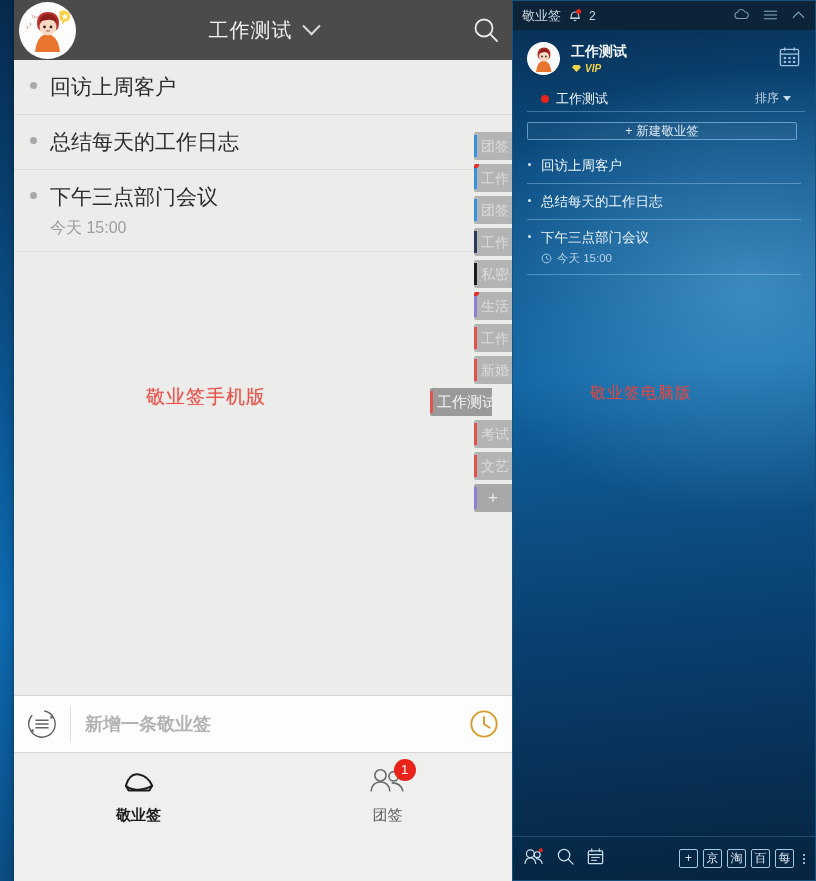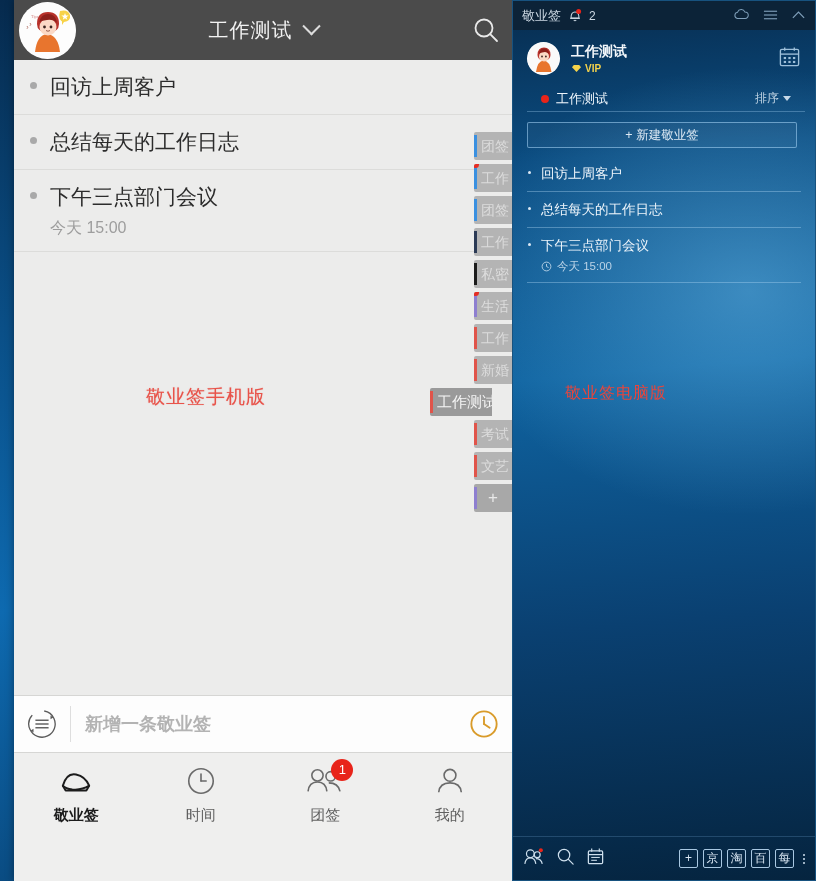--- a/index.html
+++ b/index.html
@@ -143,55 +143,55 @@
   .da-title { color: #cdd9e4; font-size: 13px; }
   .da-bell { position: relative; width: 14px; height: 15px; }
   .da-bell-count { color: #cdd9e4; font-size: 12px; }
   .da-winctl { margin-left: auto; display: flex; align-items: center; gap: 13px; }
 
   .da-profile {
     height: 56px; display: flex; align-items: center; padding: 0 14px; gap: 11px; flex: none;
   }
   .da-avatar { width: 33px; height: 33px; border-radius: 50%; overflow: hidden; background: #fff; flex: none; }
   .da-name { color: #f2f6fa; font-size: 14px; font-weight: bold; }
-  .da-vip { display: flex; align-items: center; gap: 3px; margin-top: 2px; }
+  .da-vip { display: flex; align-items: center; gap: 3px; margin-top: 2px; font-style: italic; }
   .da-vip-text { color: #f5d34b; font-size: 10px; font-weight: bold; }
   .da-cal { margin-left: auto; }
 
   .da-cat {
     height: 26px; display: flex; align-items: center; padding: 0 14px; gap: 7px; flex: none;
     border-bottom: 1px solid rgba(160,205,240,0.35);
     margin: 0 10px 0 14px;
   }
   .da-cat-dot { width: 8px; height: 8px; border-radius: 50%; background: #e8241a; flex: none; }
   .da-cat-name { color: #eef5fb; font-size: 13px; }
   .da-sort { margin-left: auto; color: #c6d9e8; font-size: 12px; display: flex; align-items: center; gap: 4px; text-align: center; }
   .da-sort-chev { width: 0; height: 0; border-left: 4px solid transparent; border-right: 4px solid transparent; border-top: 5px solid #c6d9e8; }
 
   .da-newbtn {
-    margin: 10px 18px 6px 14px; height: 26px; flex: none;
+    margin: 10px 18px 6px 14px; height: 18px; flex: none;
     border: 1px solid rgba(170,215,250,0.55); border-radius: 2px;
     color: #dde9f4; font-size: 12.5px; display: flex; align-items: center; justify-content: center;
     background: rgba(255,255,255,0.04);
   }
 
   .da-list { flex: 1; padding: 2px 14px 0 14px; overflow: hidden; }
   .da-note {
     position: relative; padding: 8px 2px 8px 14px;
     border-bottom: 1px solid rgba(175,215,245,0.38);
   }
   .da-note::before {
     content: ""; position: absolute; left: 1px; top: 15px;
     width: 3px; height: 3px; border-radius: 50%; background: #dce9f5;
   }
   .da-note-text { color: #eef5fb; font-size: 13.5px; line-height: 19px; }
   .da-note-sub { display: flex; align-items: center; gap: 5px; margin-top: 4px; color: #b9d2e6; font-size: 11.5px; }
 
   .watermark-desk {
-    position: absolute; left: 52px; top: 382px;
+    position: absolute; left: 77px; top: 382px;
     color: #e8453c; font-size: 16px; letter-spacing: 1px;
   }
 
   .da-bottom {
     height: 44px; flex: none; display: flex; align-items: center;
     padding: 0 10px; gap: 11px; border-top: 1px solid rgba(120,170,215,0.25);
   }
   .da-bottom-right { margin-left: auto; display: flex; align-items: center; gap: 5px; }
   .sqbtn {
     width: 19px; height: 19px; border: 1px solid #a9c8e2; border-radius: 2px;
@@ -338,43 +338,28 @@
 
     <div class="phone-nav">
       <div class="nav-item active">
         <svg viewBox="0 0 40 34" width="40" height="32">
           <path d="M6 22 Q10 8 20 10 Q30 12 34 22 Q26 27 16 26 Q9 25 6 22Z" fill="none" stroke="#1c1c1c" stroke-width="2.1" stroke-linejoin="round"></path>
           <path d="M6 22 L9 27 L31 27 L34 22" fill="none" stroke="#1c1c1c" stroke-width="2.1" stroke-linejoin="round"></path>
         </svg>
         <span class="nav-label">敬业签</span>
       </div>
       <div class="nav-item">
-        <svg viewBox="0 0 34 34" width="32" height="32">
-          <circle cx="17" cy="17" r="13" stroke="#6a6a6a" stroke-width="1.7" fill="none"></circle>
-          <line x1="17" y1="17" x2="17" y2="9.5" stroke="#6a6a6a" stroke-width="1.7" stroke-linecap="round"></line>
-          <line x1="17" y1="17" x2="22.5" y2="17" stroke="#6a6a6a" stroke-width="1.7" stroke-linecap="round"></line>
-        </svg>
-        <span class="nav-label">时间</span>
-      </div>
-      <div class="nav-item">
         <svg viewBox="0 0 44 34" width="42" height="32">
           <circle cx="14" cy="11" r="6" stroke="#6a6a6a" stroke-width="1.7" fill="none"></circle>
           <path d="M4 28 Q5 18 14 18 Q23 18 24 28" stroke="#6a6a6a" stroke-width="1.7" fill="none"></path>
           <circle cx="28" cy="12" r="5" stroke="#6a6a6a" stroke-width="1.7" fill="none"></circle>
           <path d="M26 19 Q36 19 38 28" stroke="#6a6a6a" stroke-width="1.7" fill="none"></path>
         </svg>
         <span class="nav-badge">1</span>
         <span class="nav-label">团签</span>
-      </div>
-      <div class="nav-item">
-        <svg viewBox="0 0 34 34" width="32" height="32">
-          <circle cx="17" cy="11" r="6.3" stroke="#6a6a6a" stroke-width="1.7" fill="none"></circle>
-          <path d="M5 29 Q6 19 17 19 Q28 19 29 29" stroke="#6a6a6a" stroke-width="1.7" fill="none"></path>
-        </svg>
-        <span class="nav-label">我的</span>
       </div>
     </div>
   </div>
 
   <div class="deskapp">
 
     <div class="da-titlebar">
       <span class="da-title">敬业签</span>
       <span class="da-bell">
         <svg viewBox="0 0 14 15" width="14" height="15">

